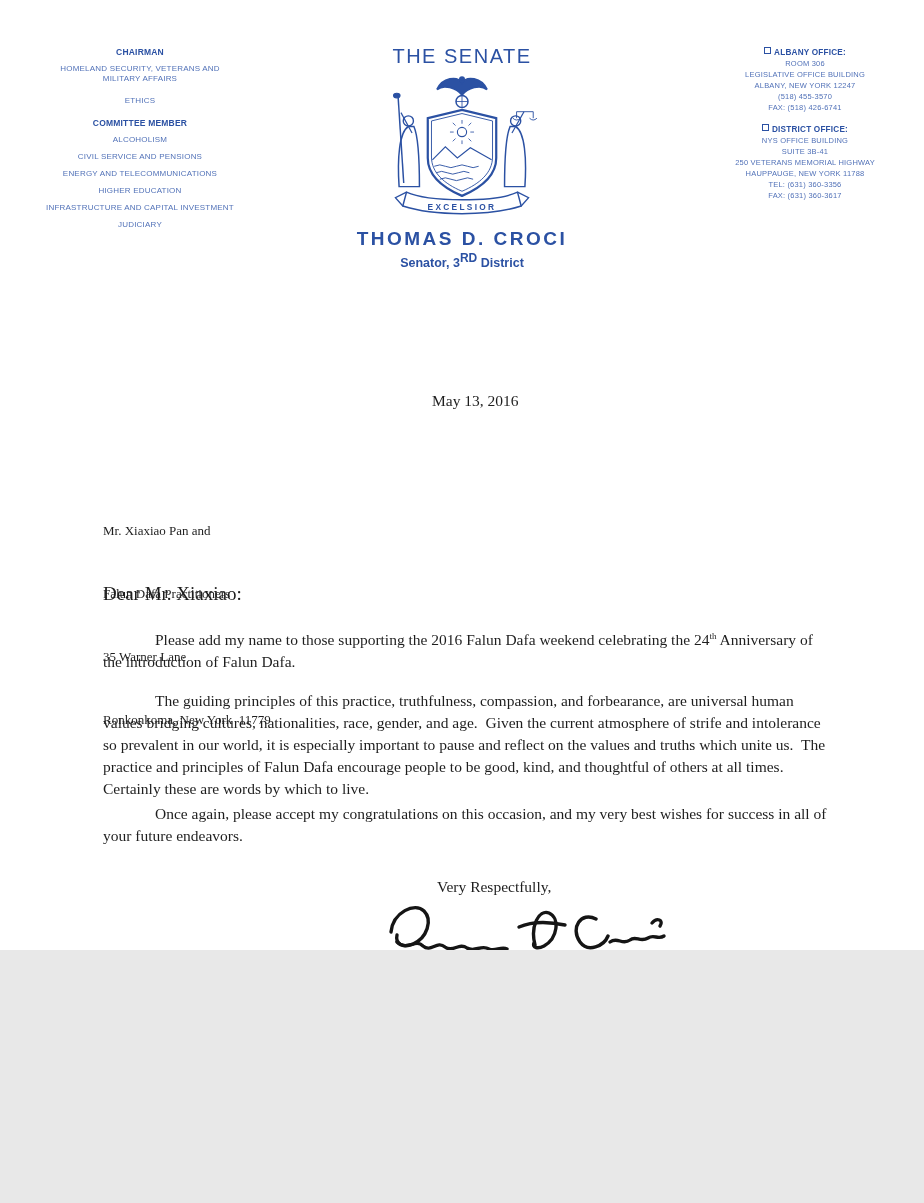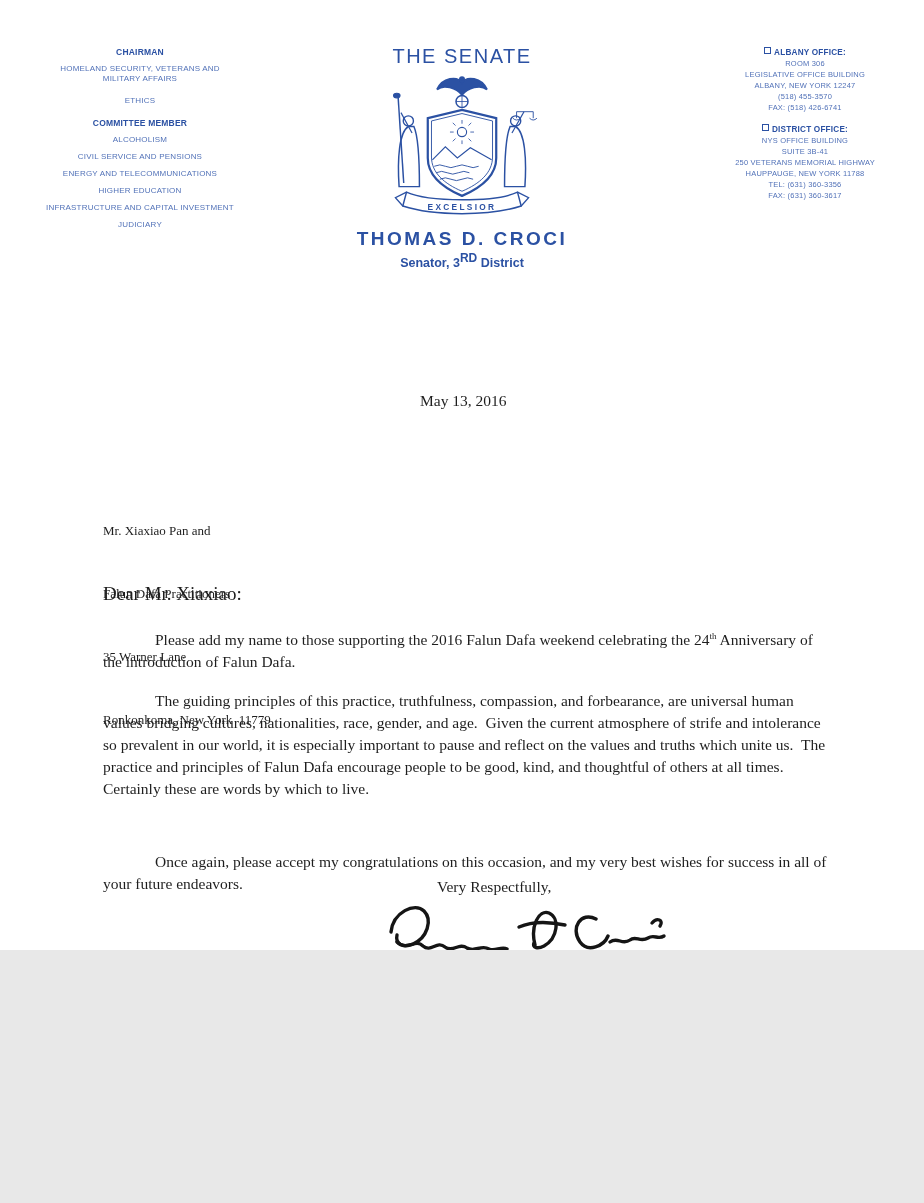--- a/index.html
+++ b/index.html
@@ -38,31 +38,31 @@
     font-family:"Liberation Sans", sans-serif; letter-spacing:.2px;
   }
   .offices .hdr { font-weight:bold; color:#2b51a3; font-size:8.2px; }
   .offices .block2 { margin-top:11px; }
   .cbx {
     display:inline-block; width:5px; height:5px; border:1px solid #2b51a3;
     margin-right:3px; vertical-align:1px;
   }
   
   .abs { position:absolute; }
-  .dateline { left:420px; top:392px; font-size:15.5px; }
+  .dateline { left:432px; top:392px; font-size:15.5px; }
   .recipient { left:103px; top:478px; font-size:13px; line-height:21px; white-space:pre-wrap; }
   .salutation { left:103px; top:583px; font-size:19px; }
   .para {
     left:103px; width:728px; font-size:15.5px; line-height:22px;
     text-indent:52px; white-space:pre-wrap; text-align:left;
   }
   .p1 { top:625px; }
   .p1 sup { font-size:9px; }
   .p2 { top:690px; }
-  .p3 { top:803px;margin-top:48px; }
+  .p3 { top:803px; }
   .closing { left:437px; top:878px; font-size:15.5px; }
   .sig-svg { left:378px; top:898px; }
   .typed-name { left:440px; top:968px; font-size:15.5px; }
   .ref-initials { left:103px; top:1028px; font-size:15.5px; }
   .recycle {
     left:0; right:0; top:1128px; text-align:center;
     color:#2b51a3; font-size:15px; font-family:"DejaVu Sans", sans-serif;
   }
 </style>
 </head>

